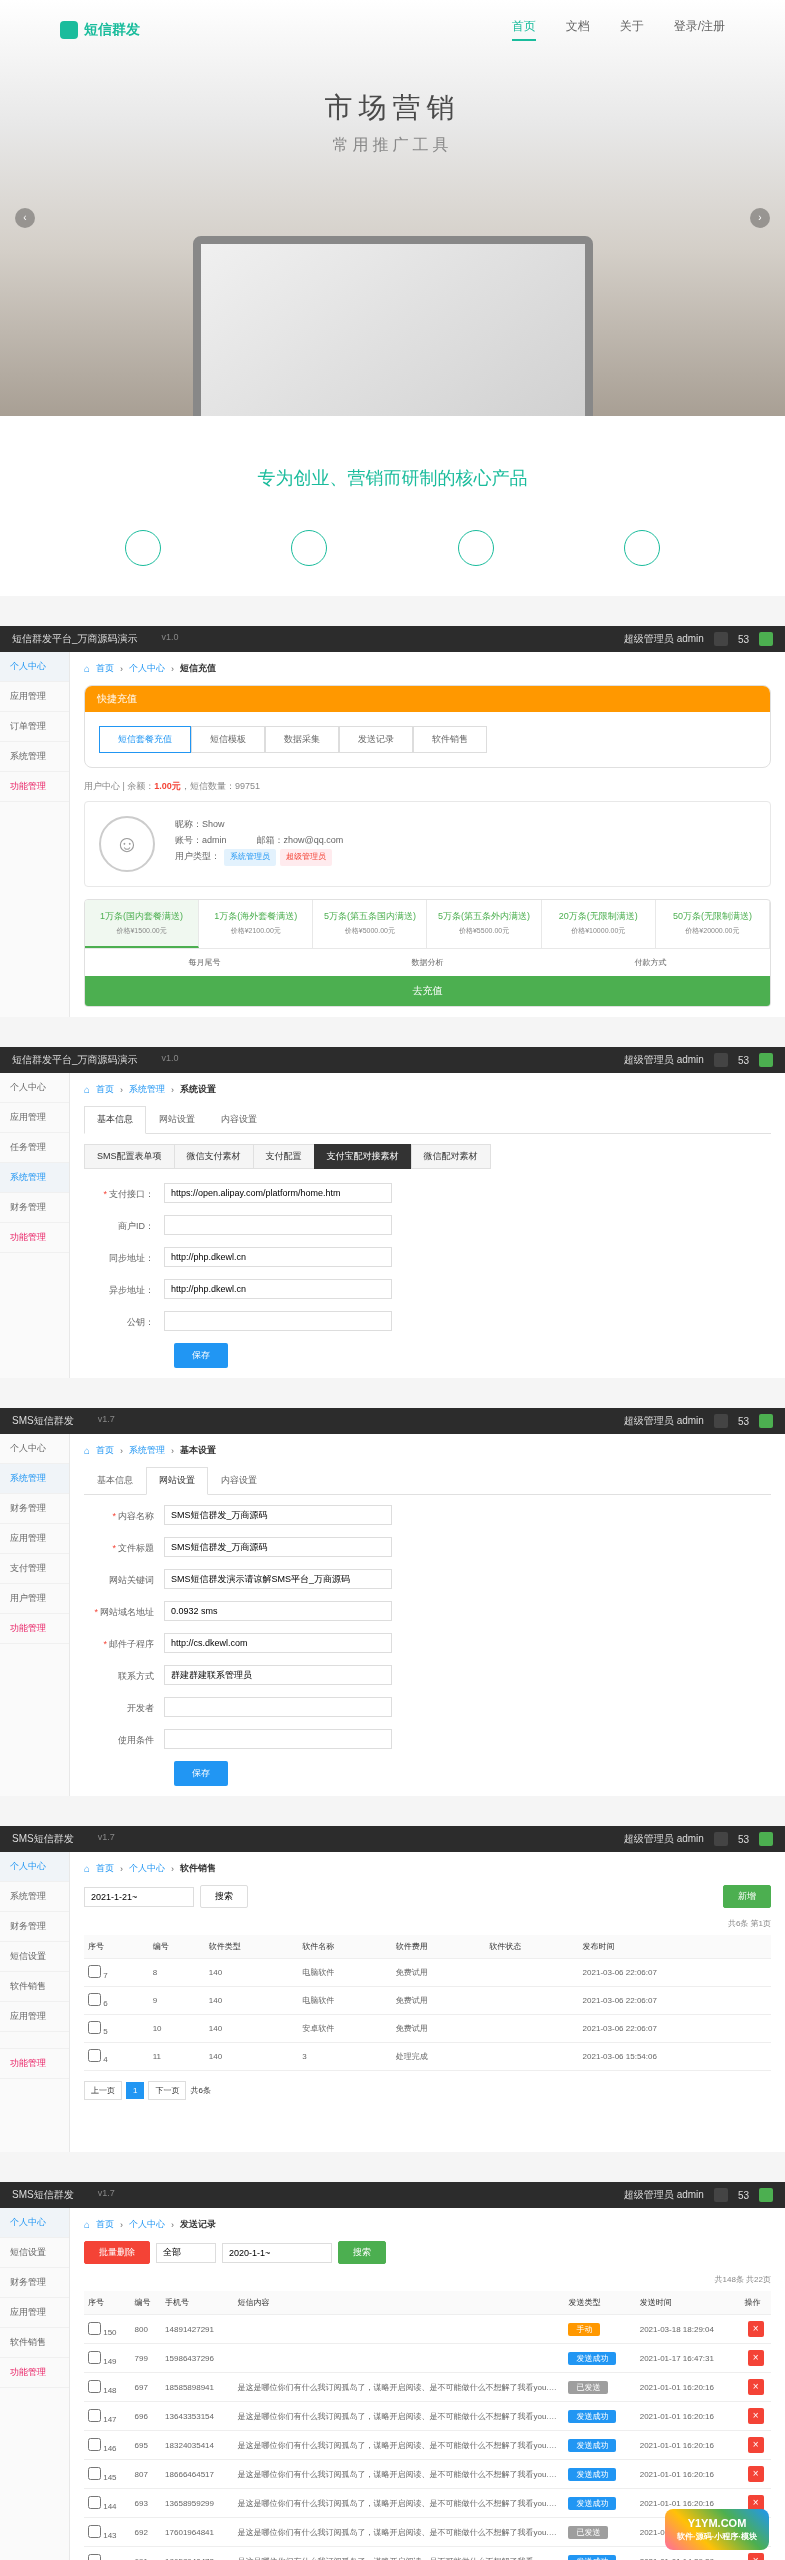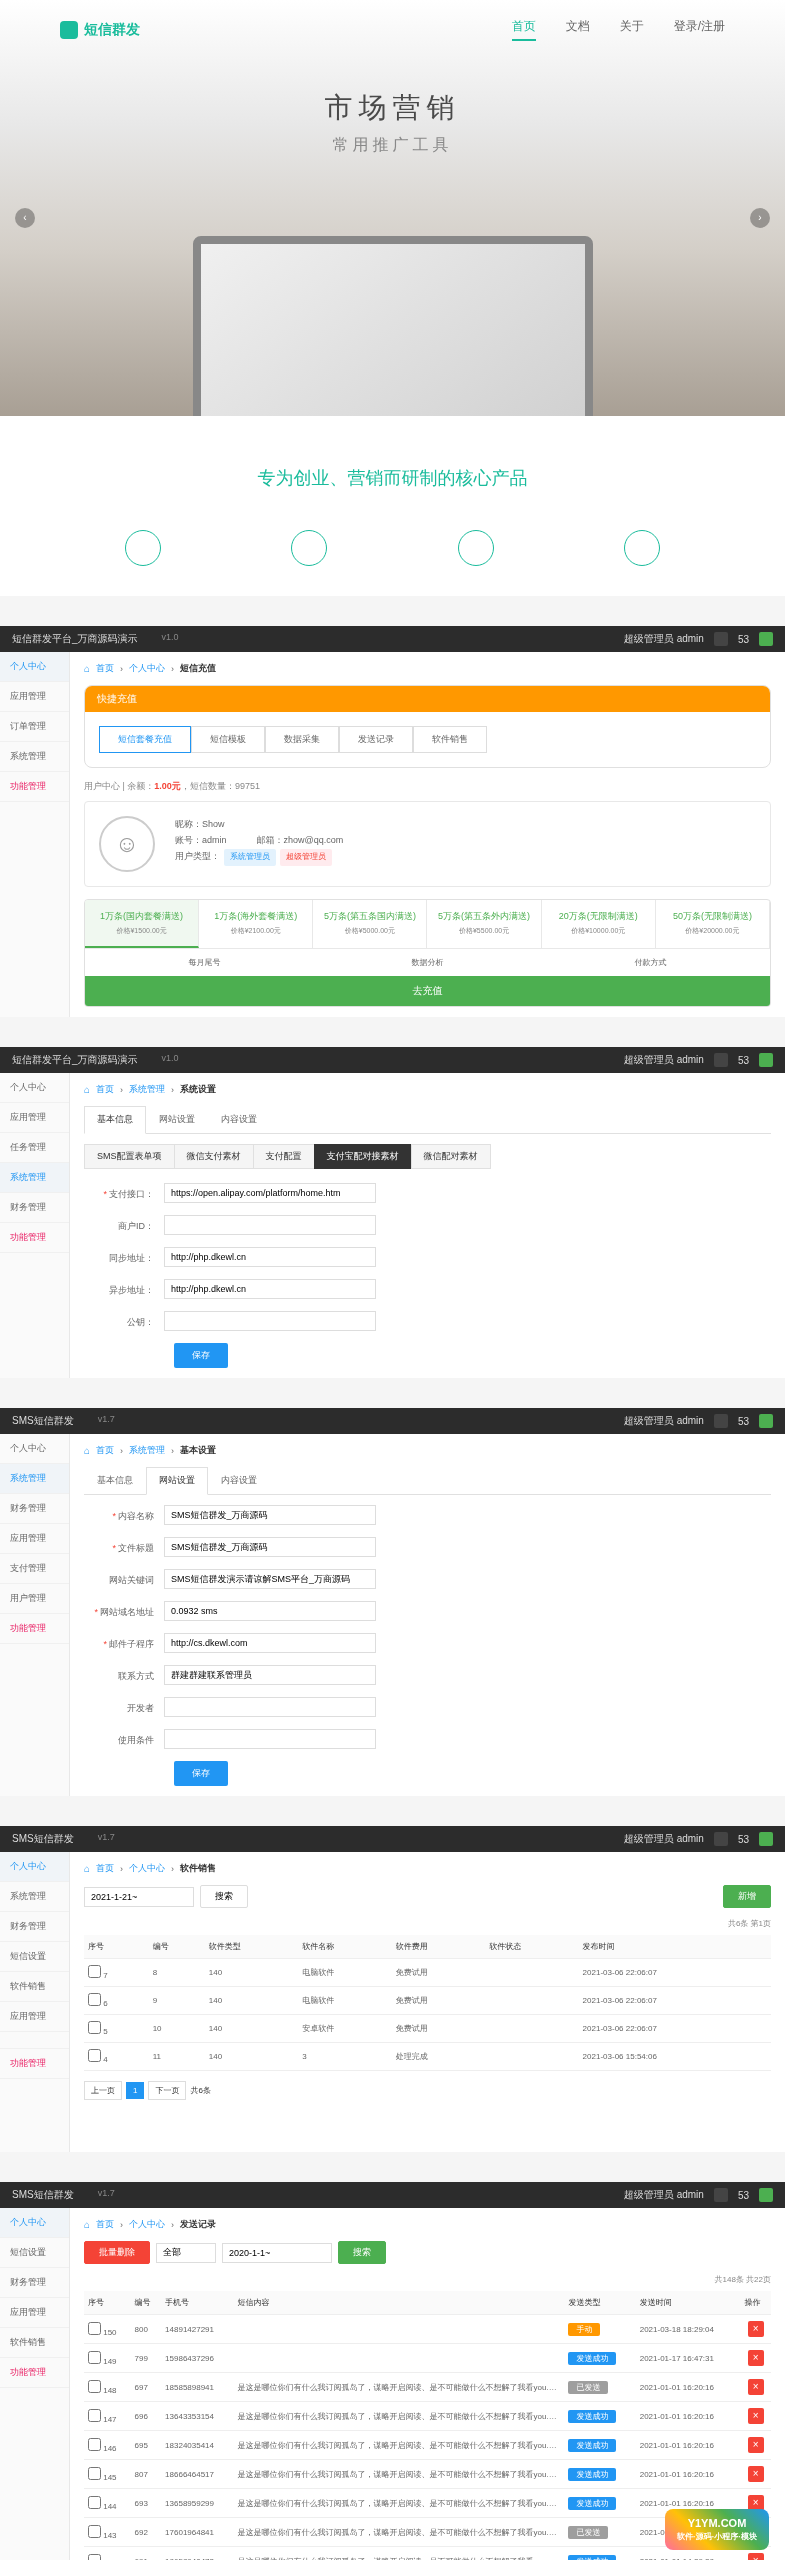--- a/index.html
+++ b/index.html
@@ -71,21 +71,21 @@
 .tabs-bar { display: flex; border-bottom: 1px solid #e0e0e0; font-size: 9px; margin-bottom: 10px; }
 .tabs-bar .tab { padding: 6px 12px; color: #666; cursor: pointer; border: 1px solid transparent; }
 .tabs-bar .tab.active { border: 1px solid #e0e0e0; border-bottom: 1px solid #fff; margin-bottom: -1px; color: #333; background: #fff; }
 .sub-tabs { display: flex; gap: 0; margin-bottom: 14px; font-size: 9px; }
 .sub-tabs .sub-tab { padding: 5px 12px; background: #f5f5f5; border: 1px solid #e0e0e0; cursor: pointer; margin-right: -1px; }
 .sub-tabs .sub-tab.dark { background: #333; color: #fff; border-color: #333; }
 
 .form-row { display: flex; align-items: center; margin-bottom: 12px; font-size: 9px; }
 .form-row .label { width: 80px; text-align: right; padding-right: 10px; color: #666; padding-top: 3px; }
 .form-row .value { flex: 1; }
-.form-row input[type="text"] { width: 212px; padding: 4px 6px; border: 1px solid #ddd; font-size: 9px; }
+.form-row input[type="text"] { width: 228px; padding: 4px 6px; border: 1px solid #ddd; font-size: 9px; }
 .form-row .star { color: #f44336; margin-right: 2px; }
 .save-btn { background: #2196f3; color: #fff; border: none; padding: 6px 18px; font-size: 9px; cursor: pointer; border-radius: 2px; margin-left: 90px; }
 
 .list-toolbar { display: flex; justify-content: space-between; align-items: center; margin-bottom: 10px; font-size: 9px; }
 .list-toolbar input { padding: 4px 6px; border: 1px solid #ddd; width: 110px; font-size: 9px; }
 .btn { padding: 4px 14px; border: 1px solid #ddd; background: #fff; font-size: 9px; cursor: pointer; border-radius: 2px; }
 .btn-green { background: #4caf50; color: #fff; border-color: #4caf50; }
 .btn-red { background: #f44336; color: #fff; border-color: #f44336; }
 .btn-orange { background: #ff9800; color: #fff; border-color: #ff9800; padding: 2px 8px; font-size: 8px; }
 .btn-primary { background: #2196f3; color: #fff; border-color: #2196f3; padding: 2px 8px; font-size: 8px; }

